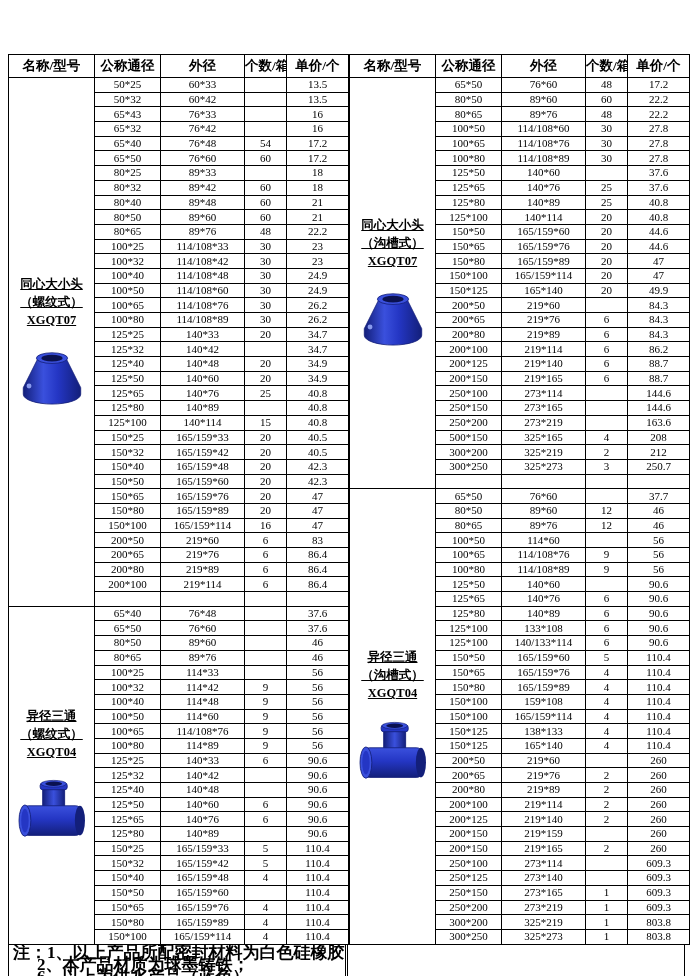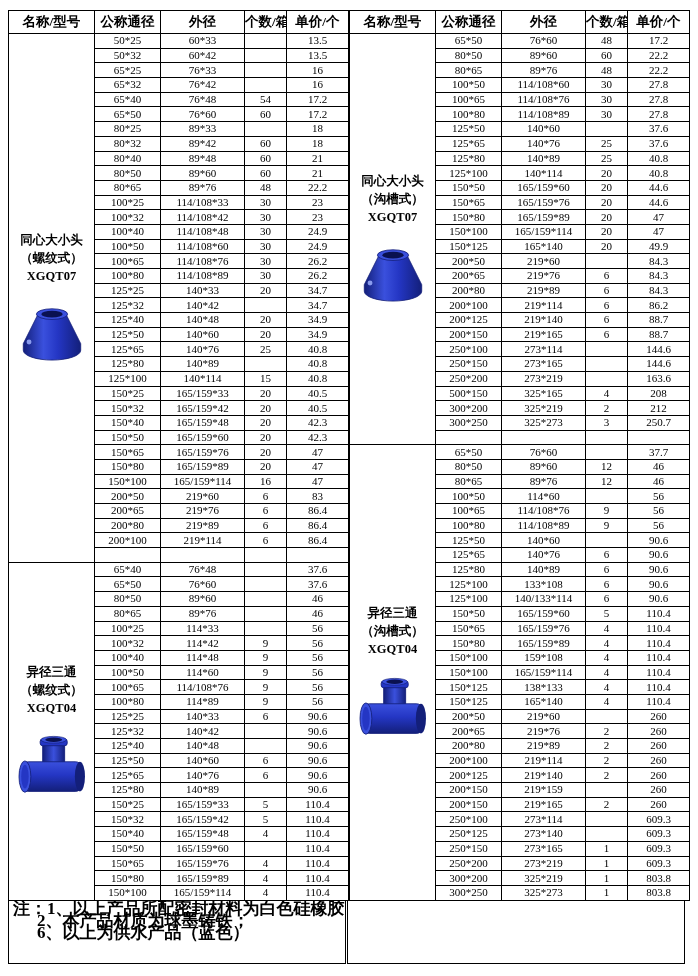--- a/index.html
+++ b/index.html
@@ -2,33 +2,33 @@
 <html><head>
 <meta charset="utf-8">
 <style>
   html,body { margin:0; padding:0; background:#ffffff; }
   body {
     width:698px; height:976px;
     font-family:"Liberation Serif","DejaVu Serif",serif;
     color:#000;
   }
   .page { position:relative; width:698px; height:976px; background:#fff; overflow:hidden; }
-  .tables { display:flex; align-items:flex-end; padding:10px 0 0 8px; }
+  .tables { display:flex; align-items:flex-end; padding:10px 0 0 8px;margin-top:44px; }
   table.half { border-collapse:collapse; width:340px; table-layout:fixed; background:#fff; }
   th, td {
     border:1px solid #000;
     padding:0;
     text-align:center;
     vertical-align:middle;
     overflow:hidden;
     white-space:nowrap;
   }
   th { height:22px; font-size:13.5px; font-weight:bold; }
   td.cell { height:13.7px; font-size:11px; line-height:1; }
-  td.name-cell { vertical-align:middle; background:#fff; }
+  td.name-cell { vertical-align:middle; background:#fff;text-decoration:underline; }
   .name-block { font-weight:bold; font-size:12.5px; line-height:1.45; text-align:center; }
   .fitting-image { margin-top:16px; text-align:center; }
   .fitting-image svg { display:block; margin:0 auto; }
   .bottom { display:flex; padding-left:8px; margin-top:-1px; }
   .notes-box {
     width:330px; height:58px;
     border:1px solid #000;
     padding:2px 2px 2px 4px;
     font-size:17px; font-weight:bold; line-height:12.3px;
     overflow:hidden;
@@ -89,21 +89,21 @@
             <td class="cell"></td>
             <td class="cell">13.5</td>
           </tr>
           <tr>
             <td class="cell">50*32</td>
             <td class="cell">60*42</td>
             <td class="cell"></td>
             <td class="cell">13.5</td>
           </tr>
           <tr>
-            <td class="cell">65*25</td>
+            <td class="cell">65*43</td>
             <td class="cell">76*33</td>
             <td class="cell"></td>
             <td class="cell">16</td>
           </tr>
           <tr>
             <td class="cell">65*32</td>
             <td class="cell">76*42</td>
             <td class="cell"></td>
             <td class="cell">16</td>
           </tr>

